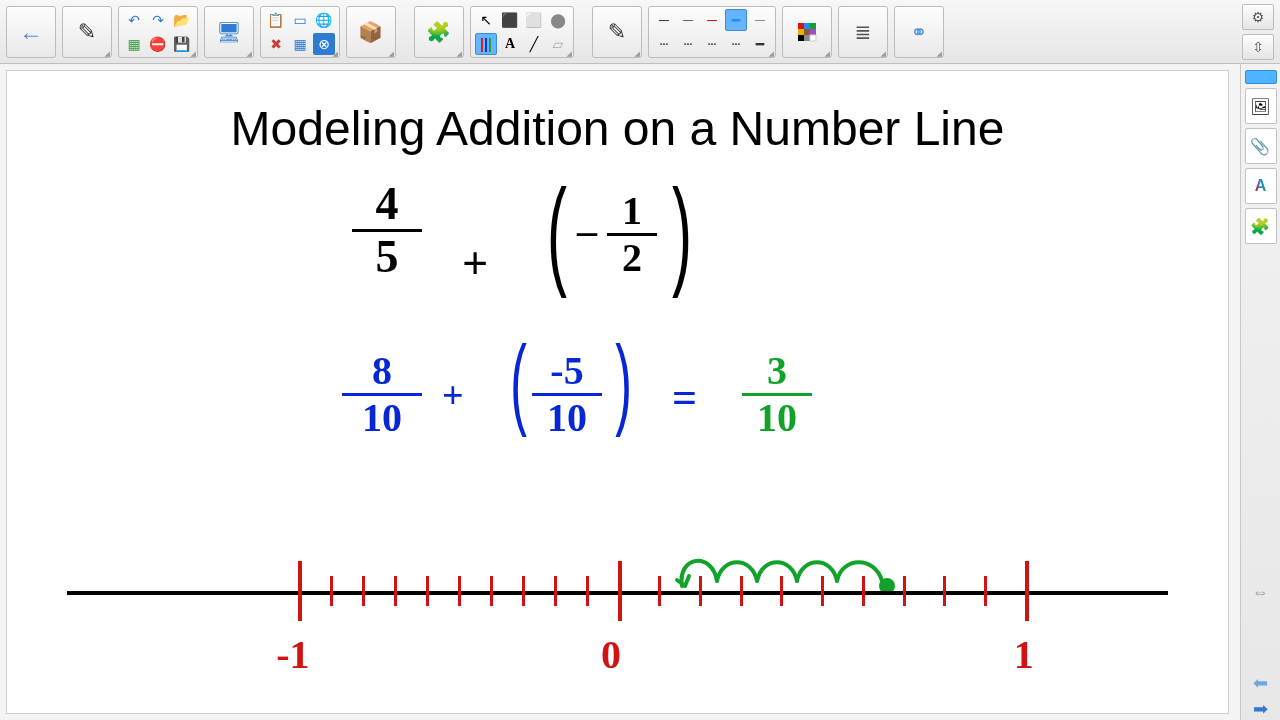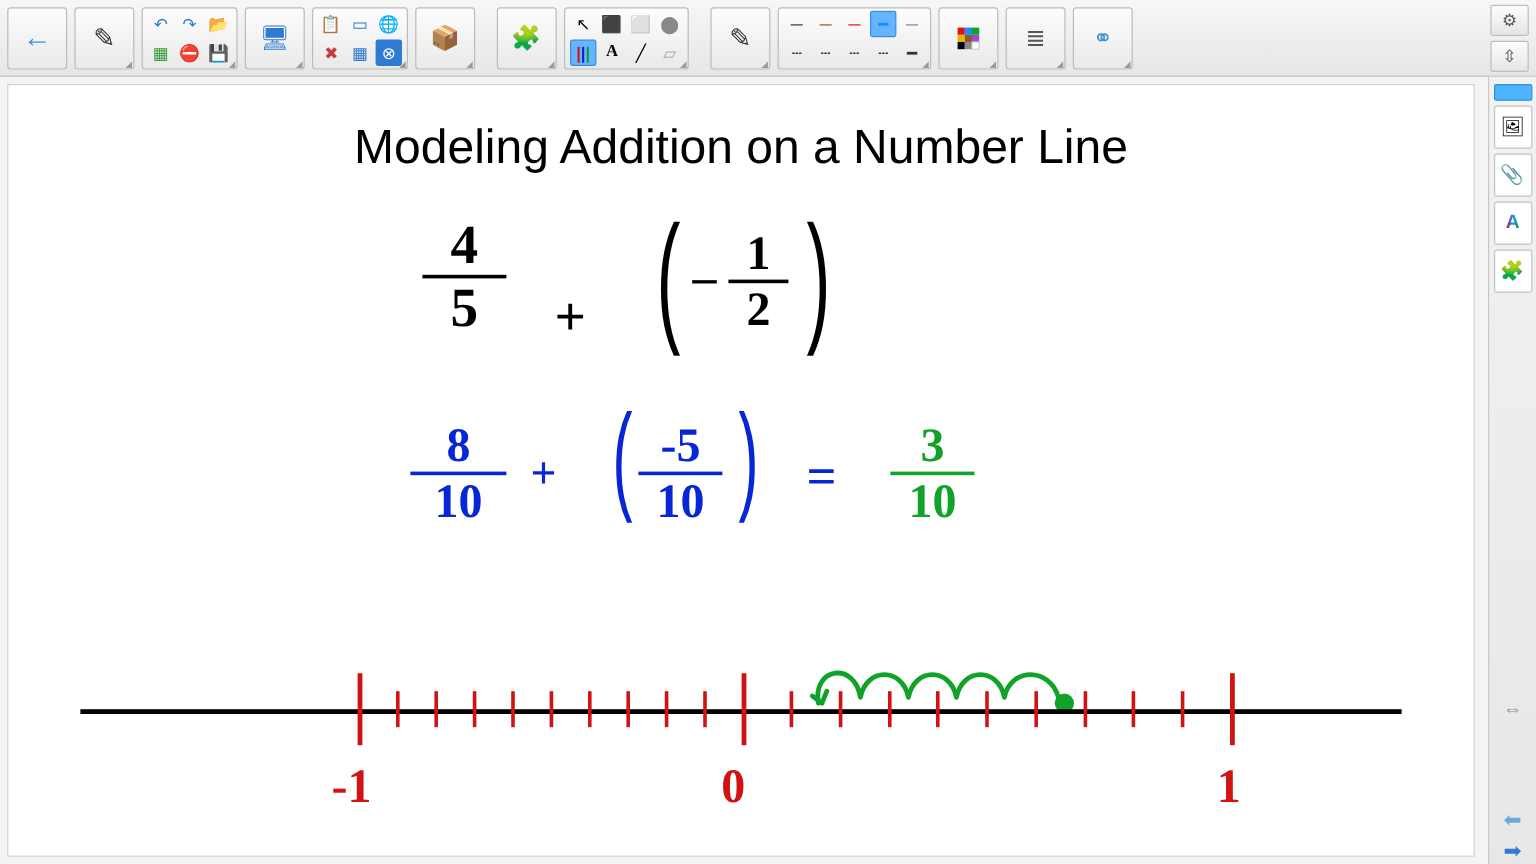--- a/index.html
+++ b/index.html
@@ -48,21 +48,21 @@
   .single-panel::after{content:none;}
   .spacer{flex:0 0 auto;}
   
   .workspace{
     position:absolute; top:64px; left:0; right:45px; bottom:0;
     background:#fff;
     border:1px solid #d0d0d0;
     margin:6px;
   }
   .title{
-    font-size:40px; font-weight:400; color:#000;
+    font-size:48px; font-weight:400; color:#000;
     position:absolute; top:30px; left:0; right:0; text-align:center;
   }
   
   .hand{
     position:absolute; inset:0; pointer-events:none;
     font-family:"Segoe Script","Comic Sans MS",cursive;
     font-weight:bold;
   }
   
   .frac{position:absolute; text-align:center;}

